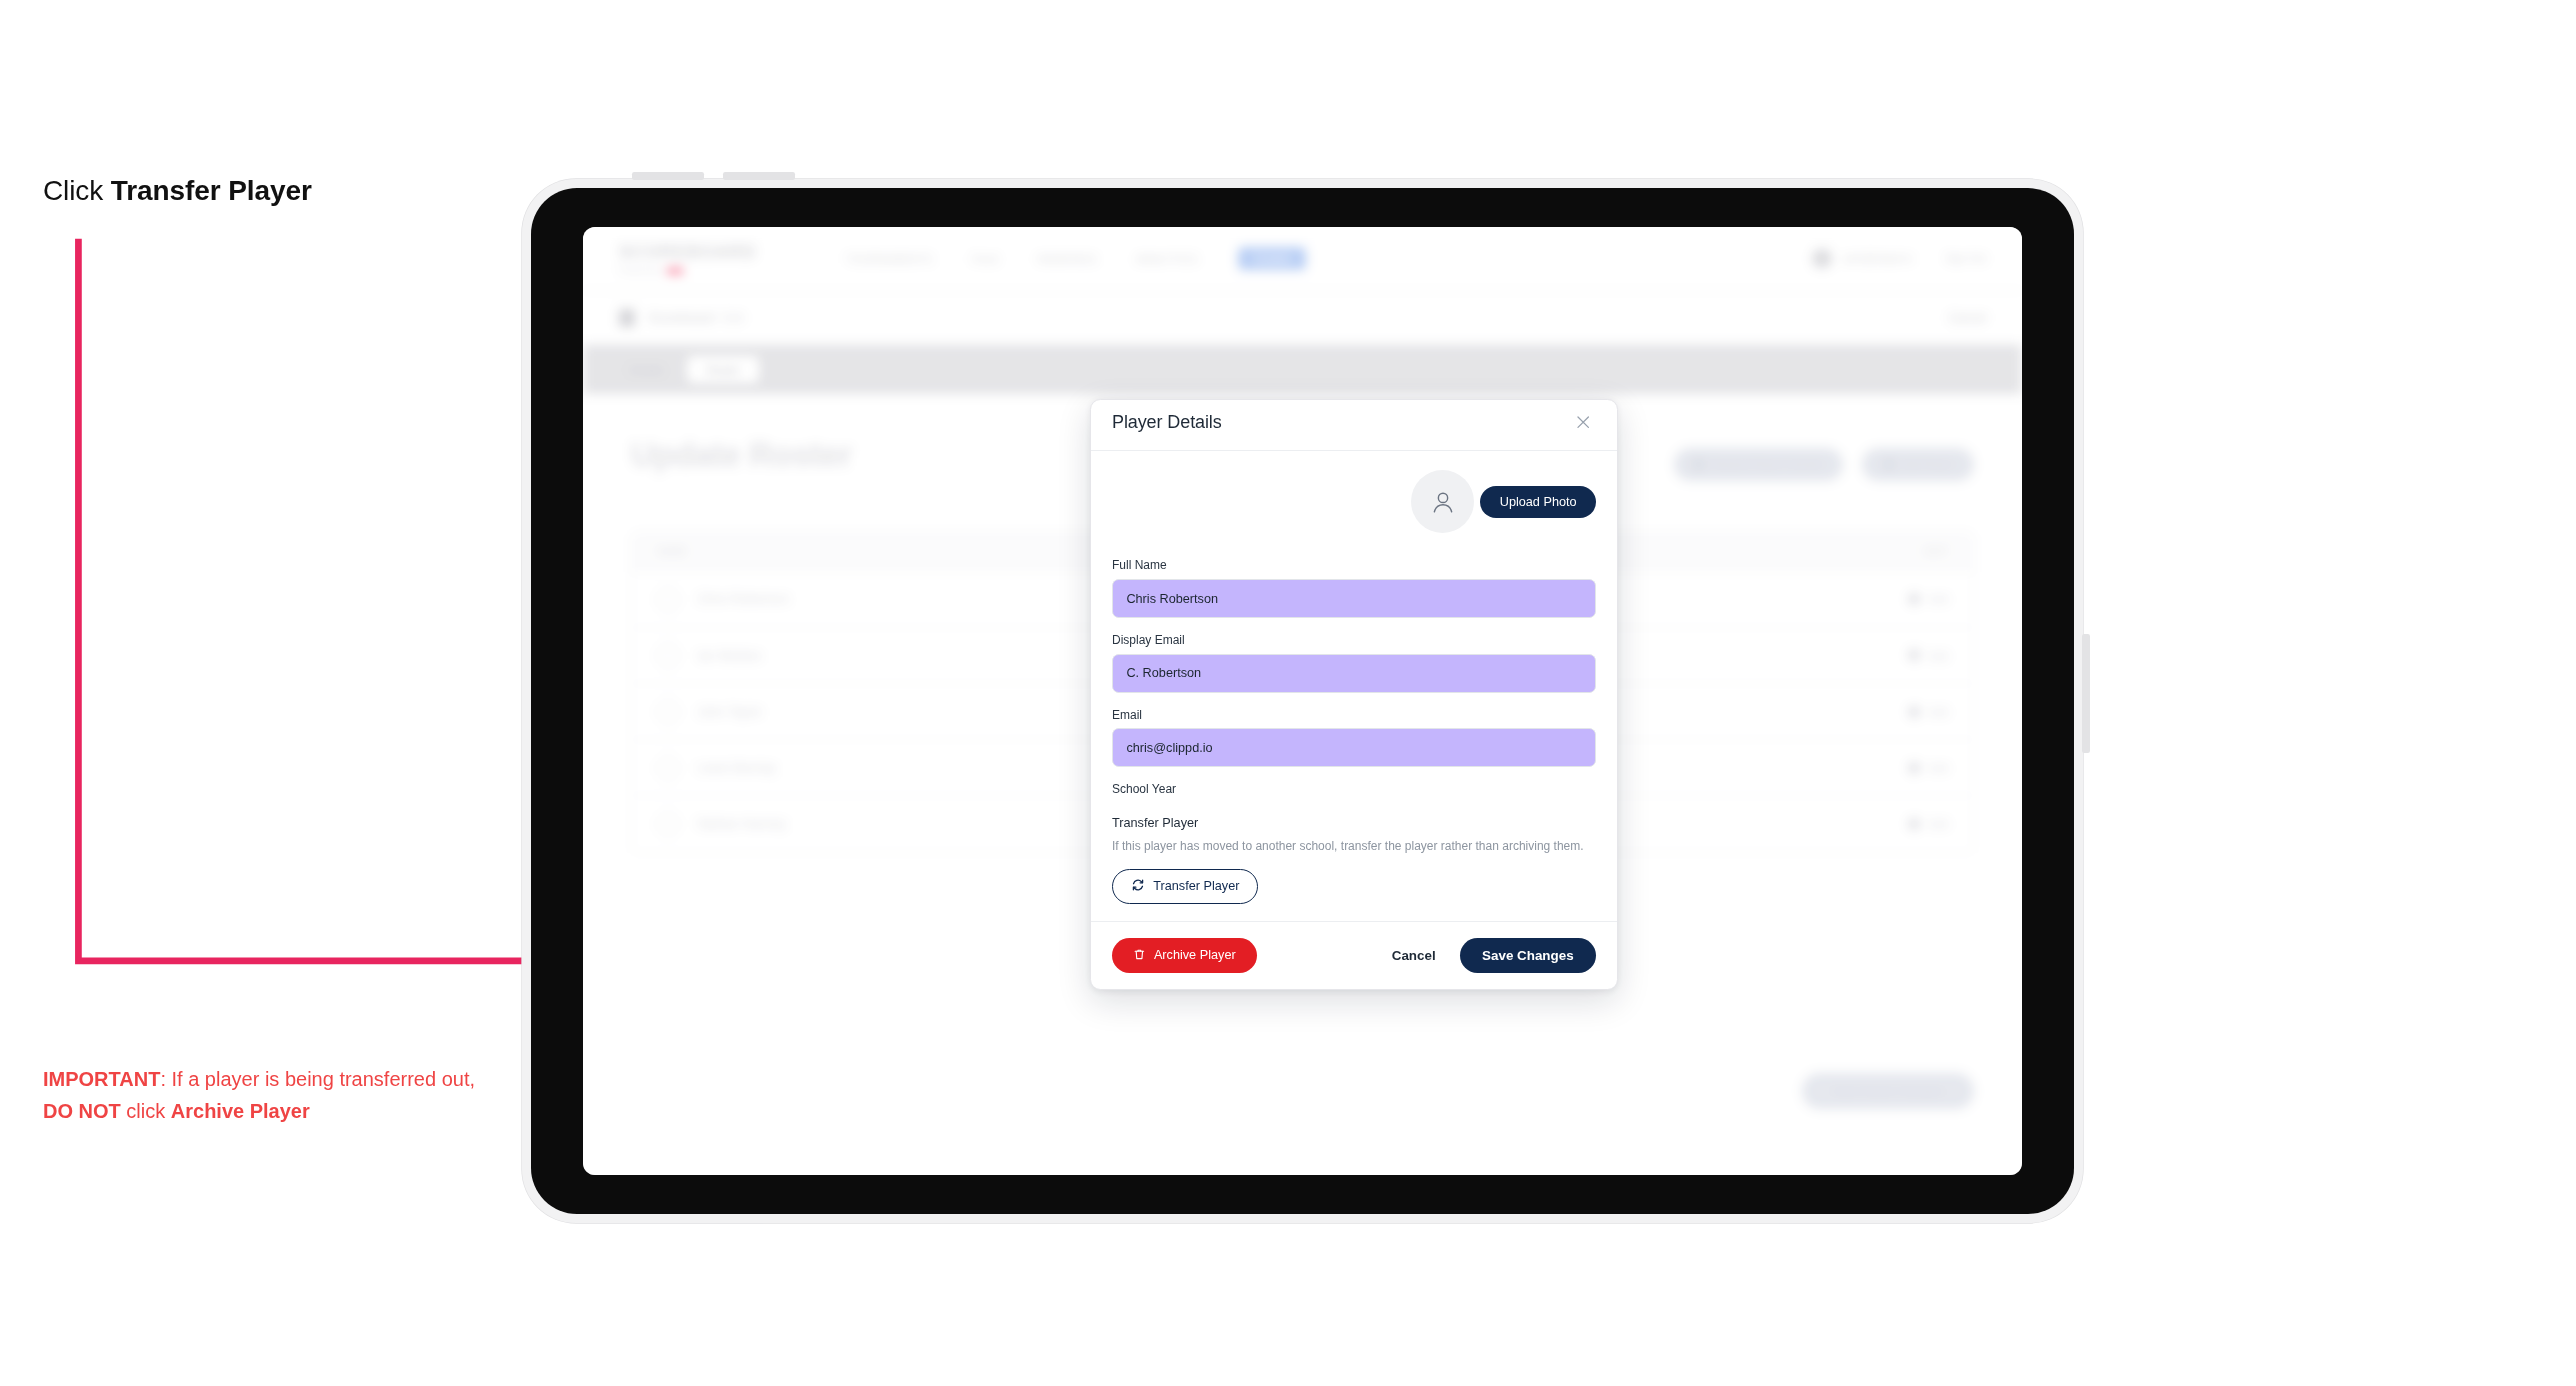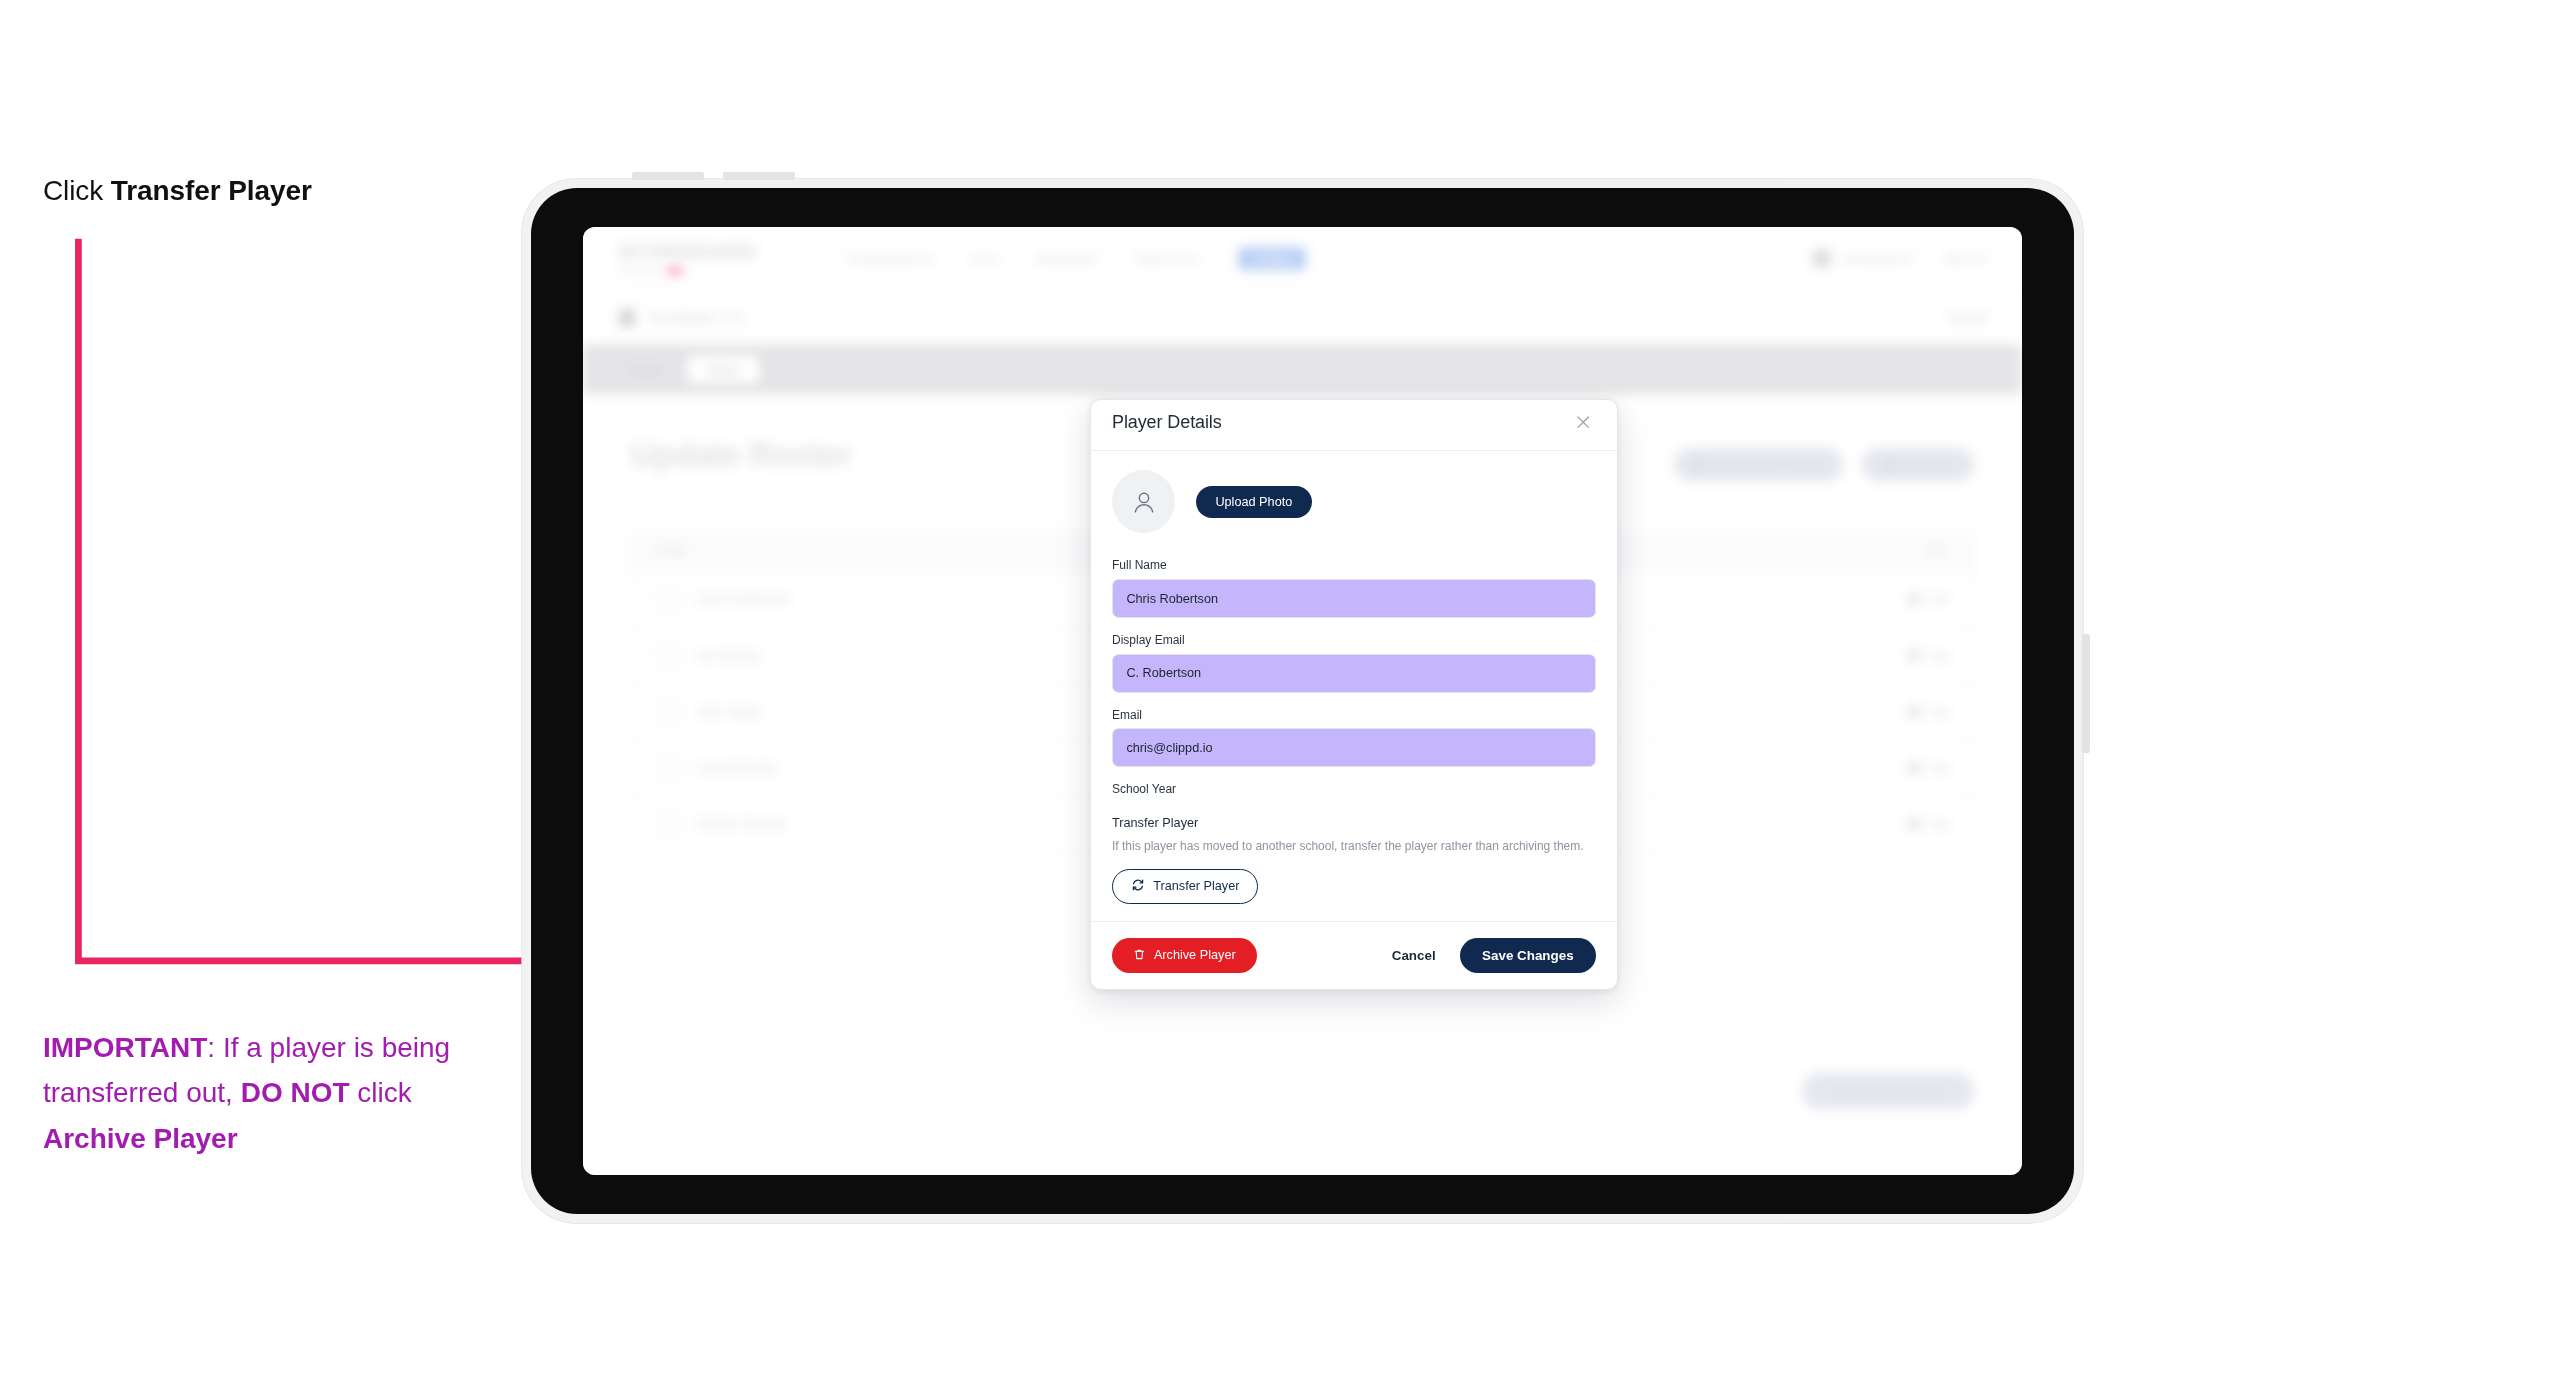--- a/index.html
+++ b/index.html
@@ -11,22 +11,22 @@
   }
   #root { position: relative; width: 2576px; height: 1386px; background:#fff; }
 
   
   .anno-top {
     position: absolute; left: 43px; top: 175px;
     font-size: 28px; color: #111; letter-spacing: -0.1px;
     white-space: nowrap;
   }
   .anno-bottom {
-    position: absolute; left: 43px; top: 1025px;
-    font-size: 28px; color: #a21caf; line-height: 1.62;
+    position: absolute; left: 43px; top: 1063px;
+    font-size: 20px; color: #ef4444; line-height: 1.62;
     width: 448px;
   }
   .anno-top b, .anno-bottom b { font-weight: 700; }
 
   .arrow-svg { position:absolute; left:0; top:0; width:2576px; height:1386px; pointer-events:none; }
 
   
   .tablet {
     position: absolute; left: 522px; top: 179px;
     width: 1561px; height: 1044px;
@@ -133,21 +133,21 @@
     padding: 10px 21px 15px 21px;
     border-bottom:0.7px solid #eceef1;
   }
   .modal-title { font-size:18px; color:#1f2a37; font-weight:400; letter-spacing:-0.1px; }
   .close-x {
     width:25px; height:25px; display:flex; align-items:center; justify-content:center;
     color:#98a1ad; cursor:pointer;
   }
   .modal-body { padding: 19.4px 21px 16.4px 21px; }
 
-  .photo-row { display:flex; align-items:center; gap:21px; margin-bottom: 25px; }
+  .photo-row { display:flex; align-items:center; gap:6px; margin-bottom: 25px; justify-content: flex-end; }
   .avatar-lg {
     width: 63px; height: 63px; border-radius:50%; background:#f0f1f3;
     display:flex; align-items:center; justify-content:center; color:#6b7482;
   }
   .upload-btn {
     background:#10294f; color:#fff; border:none; border-radius:745px;
     padding: 9px 19.4px; font-size:12.7px; font-family:"Liberation Sans", sans-serif;
     cursor:pointer;
   }
 

